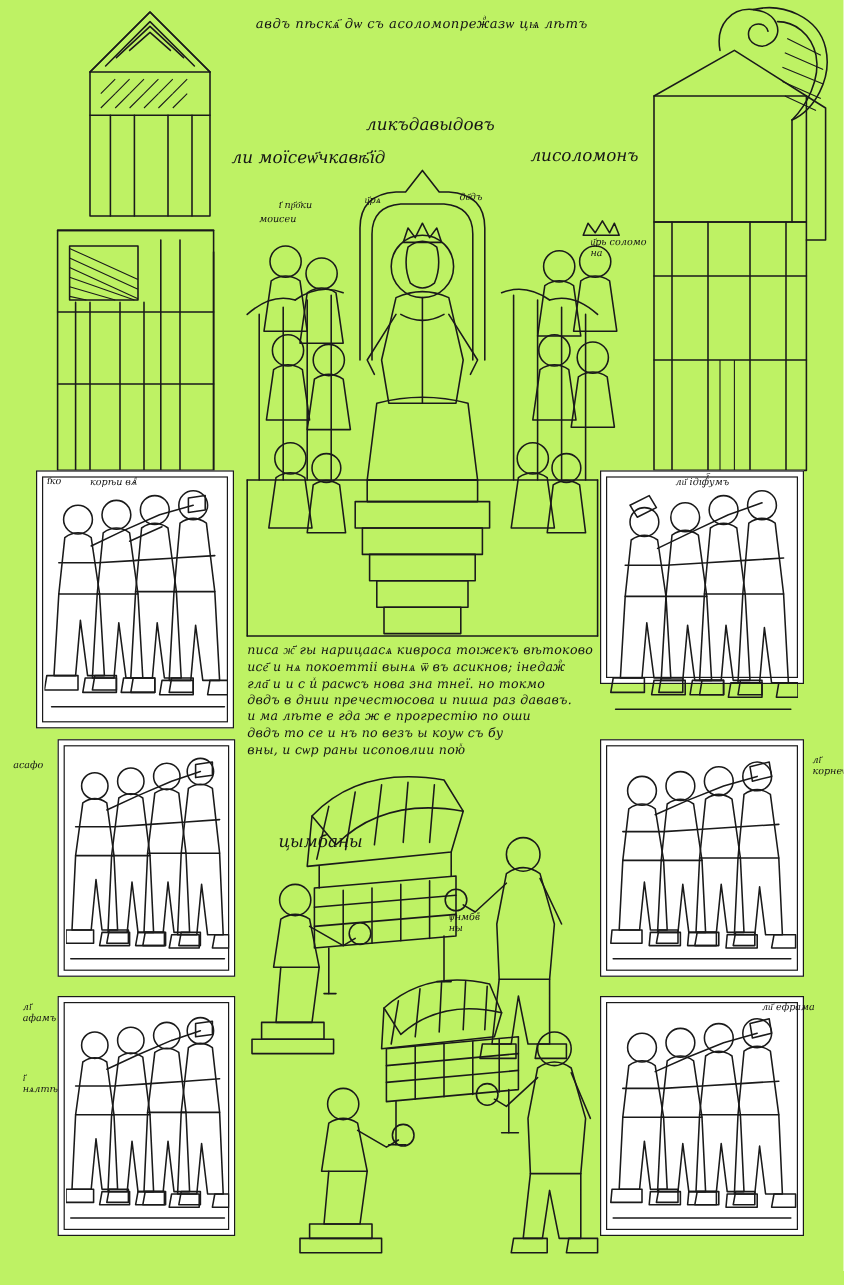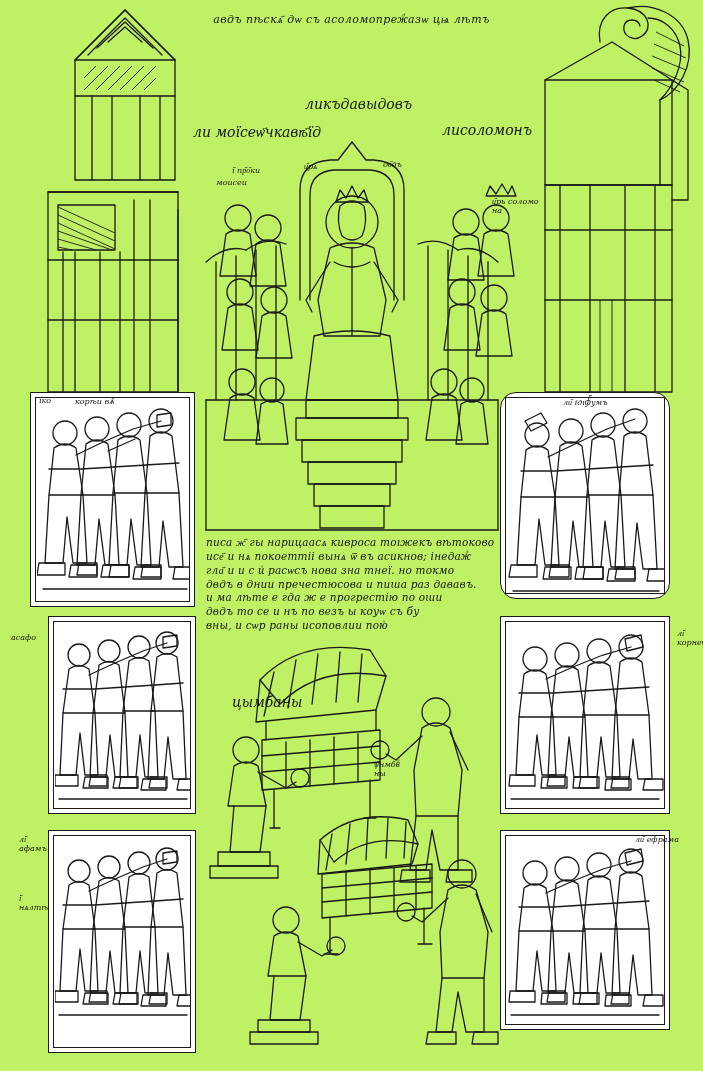--- a/index.html
+++ b/index.html
@@ -317,21 +317,21 @@
         <path d="M98 168 L124 168 L124 180 L96 180 Z"></path>
           <path d="M138 168 L153 168 L153 180 L136 180 Z"></path>
         <path d="M12 70 L46 70 M44 70 L78 68 M76 68 L110 66 M108 66 L142 64"></path>
         <path d="M6 190 L150 190"></path>
       </g>
     </svg>
     <div class="lbl xs" style="left:8px;top:3px;">ı҃ко</div>
     <div class="lbl xs" style="left:44px;top:2px;">корѣи вѧⷣ</div>
   </div>
 
-  <div class="panel" style="left:500px;top:392px;width:170px;height:207px;border-radius:16px;">
+  <div class="panel" style="left:500px;top:392px;width:170px;height:178px;">
     <div class="panel-inner"></div>
     <svg style="position:absolute;left:6px;top:6px;" width="158" height="203" viewBox="0 0 158 203">
       <g class="st">
         <circle cx="30" cy="36" r="12"></circle>
           <path d="M19 51 Q30 43 41 51 L48 98 L14 98 Z"></path>
         <path d="M14 98 L10 166 L28 166 L32 120 L38 166 L52 166 L48 98"></path>
         <path d="M4 166 L30 166 L30 178 L2 178 Z"></path>
           <path d="M44 166 L62 166 L62 178 L42 178 Z"></path>
         <path d="M41 58 L70 44 M70 44 L100 30 M100 30 L128 20"></path>
         <path d="M18 22 L34 14 L40 24 L24 32 Z"></path>
@@ -416,21 +416,21 @@
         <path d="M108 92 L105 156 L122 156 L126 116 L131 156 L145 156 L142 92"></path>
         <path d="M99 156 L124 156 L124 167 L98 167 Z"></path>
           <path d="M138 156 L156 156 L156 167 L136 167 Z"></path>
         <path d="M12 70 L46 70 M46 70 L78 68 M78 68 L110 66 M110 66 L142 64"></path>
         <path d="M4 176 L152 176"></path>
       </g>
     </svg>
     <div class="lbl xs" style="left:176px;top:12px;width:34px;white-space:normal;line-height:1.15;">лі҃ корнеѡ</div>
   </div>
 
-  <div class="panel" style="left:48px;top:830px;width:148px;height:223px;">
+  <div class="panel" style="left:48px;top:830px;width:148px;height:200px;">
     <div class="panel-inner"></div>
     <svg style="position:absolute;left:6px;top:6px;" width="136" height="188" viewBox="0 0 136 188">
       <g class="st">
         <circle cx="24" cy="34" r="11"></circle>
           <path d="M14 48 Q24 41 34 48 L40 92 L8 92 Z"></path>
         <path d="M8 92 L5 154 L21 154 L25 112 L30 154 L43 154 L40 92"></path>
         <path d="M0 154 L23 154 L23 165 L0 165 Z"></path>
           <path d="M36 154 L52 154 L52 165 L34 165 Z"></path>
         <path d="M34 54 L60 42 M60 42 L88 30 M88 30 L112 22"></path>
         <path d="M108 16 L122 14 L122 25 L108 27 Z"></path>

